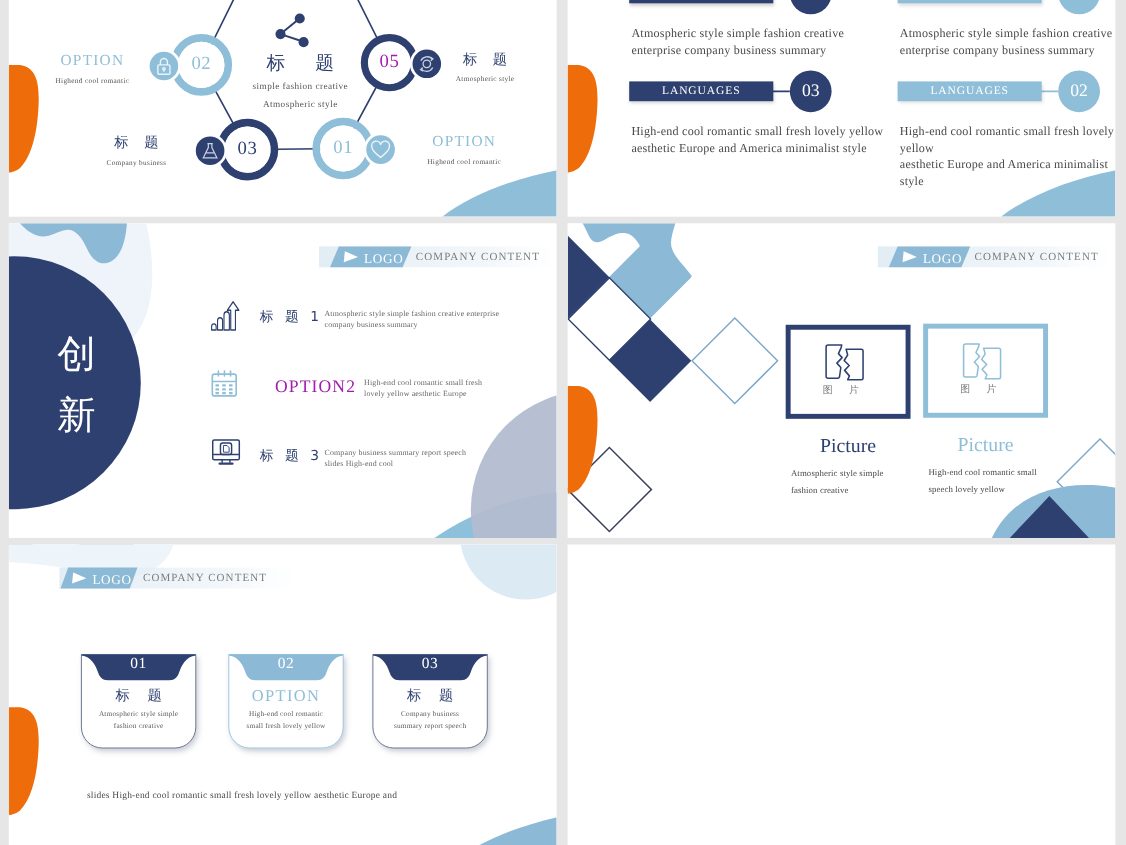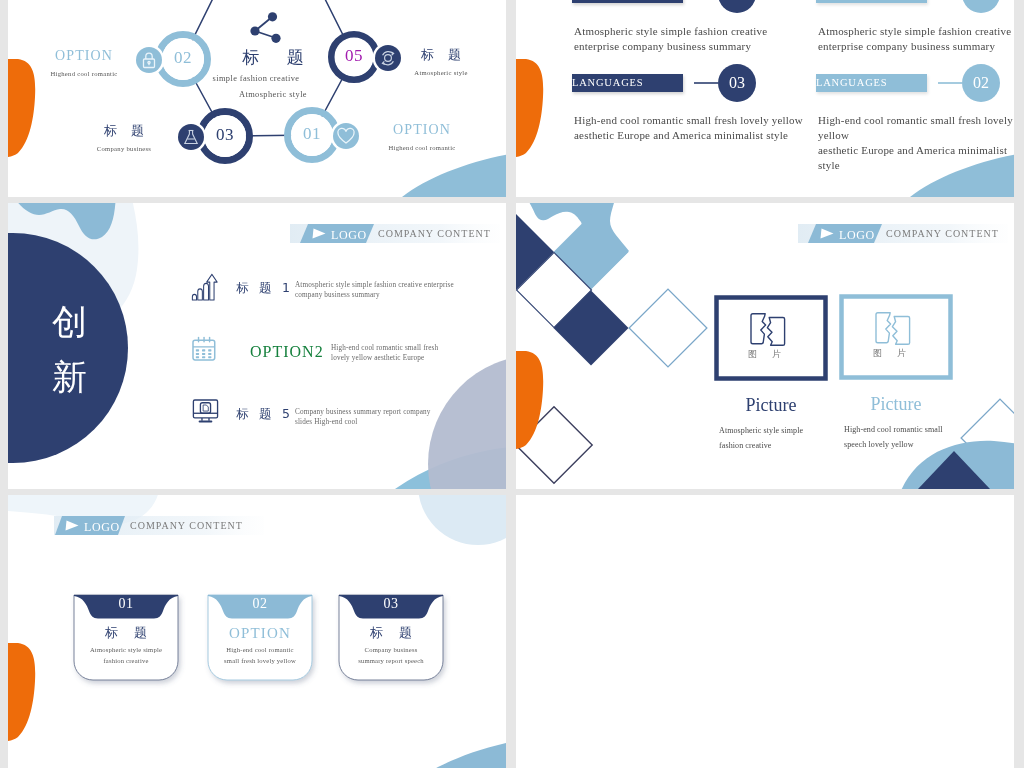--- a/index.html
+++ b/index.html
@@ -10,53 +10,53 @@
   .s3{left:0;top:292px}.s4{left:508px;top:292px}
   .s5{left:0;top:584px}.s6{left:508px;top:584px}
   svg{display:block;position:absolute;left:0;top:0}
   .cn{font-family:"DejaVu Sans",sans-serif;}
   .nodenum{position:absolute;font-size:17px;letter-spacing:0.5px;text-align:center;width:60px;}
   .n02{left:145px;top:137px;color:#8fbed8}
   .n05{left:316px;top:135px;color:#a21caf}
   .n03{left:187px;top:214px;color:#2e4070}
   .n06{left:274px;top:213px;color:#8fbed8}
   .s1title{position:absolute;left:205px;top:135px;width:120px;text-align:center;font-size:17px;color:#2e4070;letter-spacing:11px;text-indent:11px;}
-  .s1sub1{position:absolute;left:168px;top:163px;width:160px;text-align:center;font-size:8.4px;color:#555;letter-spacing:.4px}
+  .s1sub1{position:absolute;left:185px;top:163px;width:160px;text-align:center;font-size:8.4px;color:#555;letter-spacing:.4px}
   .s1sub2{position:absolute;left:185px;top:179px;width:160px;text-align:center;font-size:8.4px;color:#555;letter-spacing:.4px}
   .s1lbl{position:absolute;text-align:center;width:140px}
   .s1lbl .lt{font-size:14px;letter-spacing:1.1px;line-height:14px}
   .s1lbl .lt.lb{color:#8fbed8}
   .s1lbl .lt.ln{color:#2e4070;letter-spacing:5px;text-indent:5px;font-size:13px}
   .s1lbl .ls{font-size:6.6px;color:#555;margin-top:6px;letter-spacing:.3px;line-height:9px}
   .l1{left:6px;top:138px}
   .l2{left:363px;top:137px}
   .l3{left:46px;top:213px}
   .l4{left:344px;top:212px}
   
-  .s2bar{position:absolute;width:111px;height:18px;background:#2e4070;color:#fff;font-size:10.5px;letter-spacing:.8px;line-height:18px;box-shadow:1px 2px 3px rgba(0,0,0,.18)}
+  .s2bar{position:absolute;width:131px;height:18px;background:#2e4070;color:#fff;font-size:10.5px;letter-spacing:.8px;text-align:center;line-height:18px;box-shadow:1px 2px 3px rgba(0,0,0,.18)}
   .s2bar.lightbar{background:#8fbed8;box-shadow:1px 2px 3px rgba(0,0,0,.12)}
   .b1{left:56px;top:74px}
   .b2{left:300px;top:74px}
   .b3{left:56px;top:163px}
   .b4{left:300px;top:163px}
   .s2num{position:absolute;width:60px;text-align:center;color:#fff;font-size:16px}
   .q1{left:191px;top:74px}.q2{left:435px;top:74px}
   .q3{left:191px;top:163px}.q4{left:435px;top:163px}
   .s2txt{position:absolute;font-size:11px;color:#4a4a4a;line-height:15px;letter-spacing:.2px}
   .t1{left:58px;top:113px}.t2{left:302px;top:113px}
   .t3{left:58px;top:202px}.t4{left:302px;top:202px}
   
   .s3cn{position:absolute;left:44px;top:96px;font-size:35px;color:#fff;letter-spacing:0}
   .s3cn2{position:absolute;left:44px;top:151px;font-size:35px;color:#fff}
   .s3logo{position:absolute;left:323px;top:24.5px;color:#fff;font-size:12px;letter-spacing:.6px}
   .s3comp{position:absolute;left:370px;top:25px;color:#7b7b7b;font-size:10px;letter-spacing:1px;white-space:nowrap}
   .s3row{position:absolute}
   .s3ttl{position:absolute;font-size:12.5px;letter-spacing:3.2px;text-indent:3.2px;white-space:nowrap}
   .s3ttl.navyt{color:#2e4070}
-  .s3ttl.bluet{color:#15803d;font-size:16px;letter-spacing:1px;text-indent:0}
+  .s3ttl.bluet{color:#a21caf;font-size:16px;letter-spacing:1px;text-indent:0}
   .s3desc{position:absolute;font-size:7.2px;color:#686868;line-height:10px;letter-spacing:.15px;white-space:nowrap}
   .r1{left:0;top:0}
   .r1 .s3ttl{left:225px;top:77px}
   .r1 .s3desc{left:287px;top:77px}
   .r2 .s3ttl{left:242px;top:140px}
   .r2 .s3desc{left:323px;top:140px}
   .r3 .s3ttl{left:225px;top:203px}
   .r3 .s3desc{left:287px;top:204px}
   
   .s4logo{position:absolute;left:323px;top:24.5px;color:#fff;font-size:12px;letter-spacing:.6px}
@@ -284,23 +284,23 @@
         </div>
     </div>
     <div class="s3row r2">
       <div class="s3ttl bluet">OPTION2</div>
       <div class="s3desc">
           <div>High-end cool romantic small fresh</div>
           <div>lovely yellow aesthetic Europe</div>
         </div>
     </div>
     <div class="s3row r3">
-      <div class="s3ttl cn navyt">标 题 5</div>
+      <div class="s3ttl cn navyt">标 题 3</div>
       <div class="s3desc">
-          <div>Company business summary report company</div>
+          <div>Company business summary report speech</div>
           <div>slides High-end cool</div>
         </div>
     </div>
   </div>
   <div class="slide s4">
     <svg width="498" height="286" viewBox="0 0 498 286">
       <defs>
         <linearGradient id="lg4" x1="0" y1="0" x2="1" y2="0">
           <stop offset="0" stop-color="#dce9f2" stop-opacity="0.85"></stop>
           <stop offset="0.72" stop-color="#e9f1f7" stop-opacity="0.6"></stop>
@@ -416,16 +416,17 @@
     </div>
     <div class="s5card k3">
       <div class="s5num">03</div>
       <div class="s5ttl cn navy">标 题</div>
       <div class="s5txt">
           <div>Company business</div>
           <div>summary report speech</div>
         </div>
     </div>
     <div class="s5foot">
+        <div>slides High-end cool romantic small fresh lovely yellow aesthetic Europe and</div>
       </div>
   </div>
   <div class="slide s6"></div>
 </div>
 
 </body></html>

